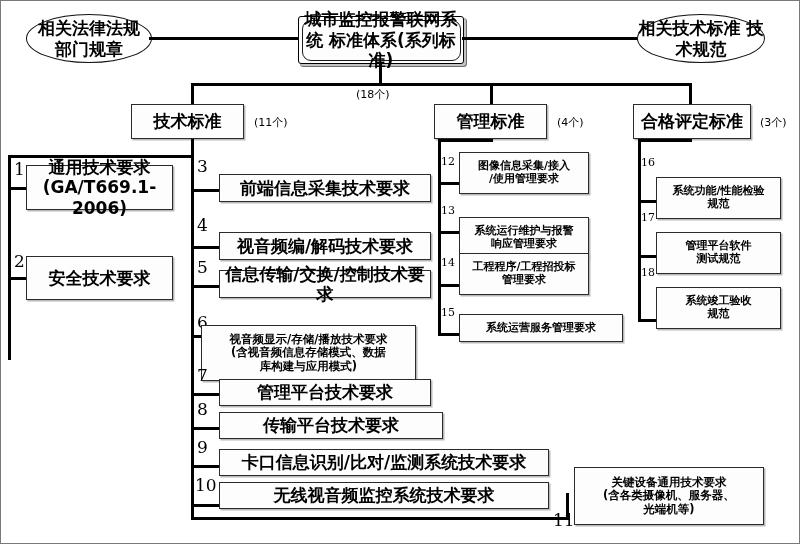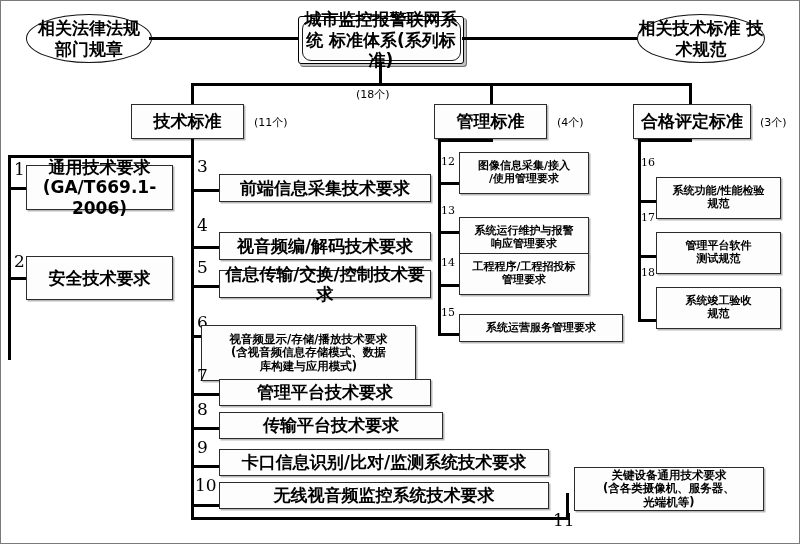--- a/index.html
+++ b/index.html
@@ -194,21 +194,21 @@
     <span>卡口信息识别/比对/监测系统技术要求</span>
   </div>
 
   <div class="ln hln" style="left:190px;top:503px;width:30px;"></div>
   <span class="num fz13" style="left:194px;top:476px;">10</span>
   <div class="node fz13 bold" style="left:218px;top:481px;width:330px;height:27px;">
     <span>无线视音频监控系统技术要求</span>
   </div>
 
   <span class="num fz13" style="left:552px;top:482px;margin-top:29px;">11</span>
-  <div class="node fz115 bold" style="left:573px;top:466px;width:190px;height:44px;">
+  <div class="node fz115 bold" style="left:573px;top:466px;width:190px;height:58px;">
     <span>关键设备通用技术要求
 (含各类摄像机、服务器、
 光端机等)</span>
   </div>
 
   <div class="ln vln" style="left:437px;top:138px;height:197px;"></div>
   <div class="ln hln" style="left:437px;top:138px;width:55px;"></div>
 
   <div class="ln hln" style="left:437px;top:181px;width:24px;"></div>
   <span class="num fz12" style="left:440px;top:155px;">12</span>

